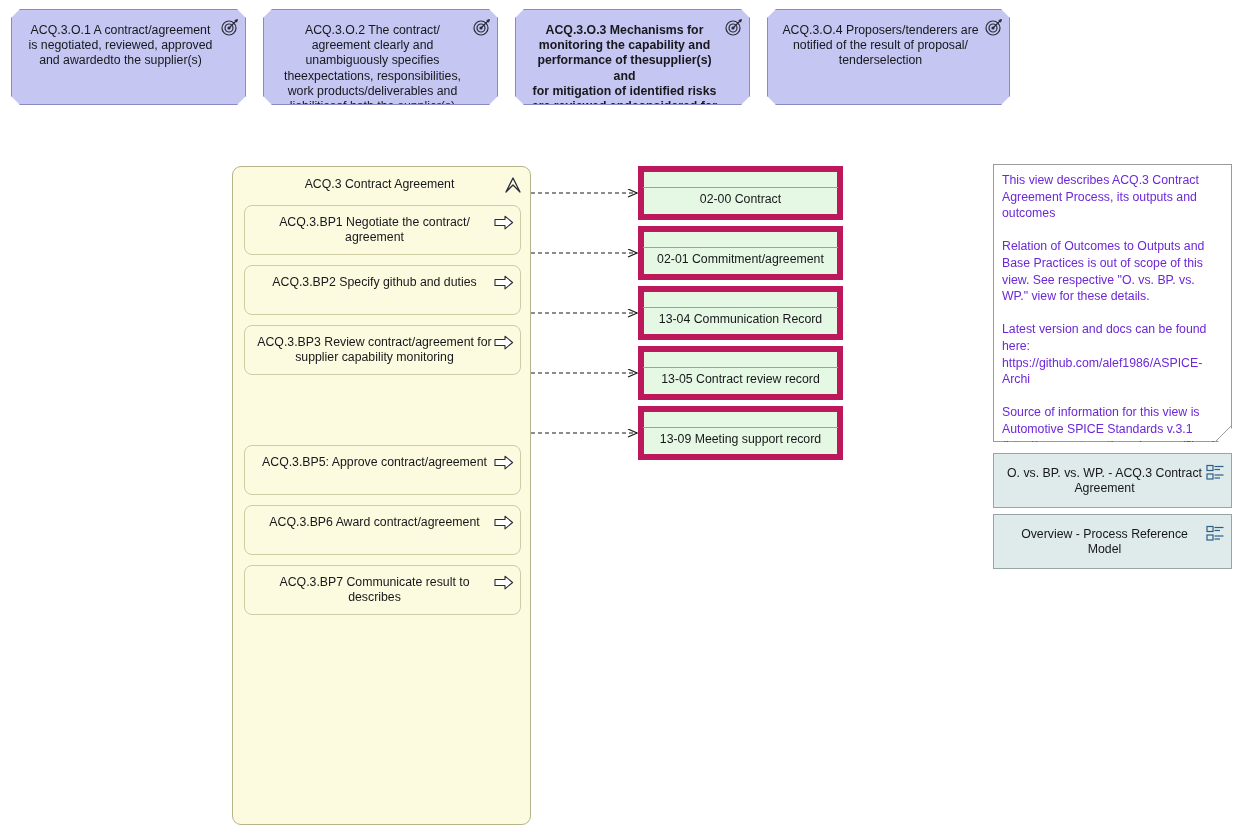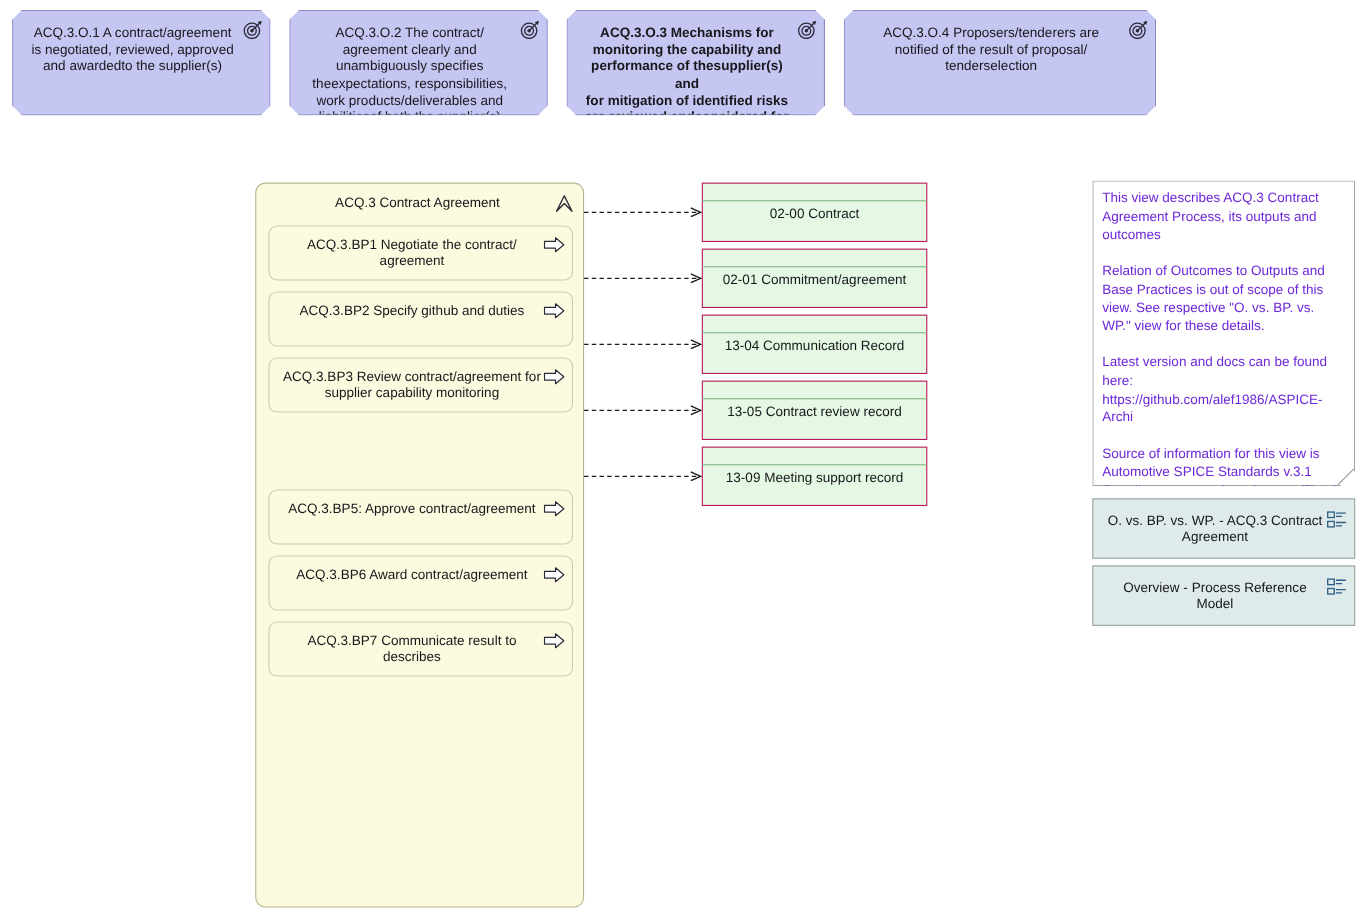--- a/index.html
+++ b/index.html
@@ -94,21 +94,21 @@
     top: 9px;
     right: 6px;
     width: 20px;
     height: 15px;
   }
 
   
   .wp {
     position: absolute;
     background: #e4f8e3;
-    border: 1px solid #be185d;
+    border: 6px solid #be185d;
     box-sizing: border-box;
   }
   .wp-bar {
     position: absolute;
     left: -1px;
     right: -1px;
     top: 15px;
     height: 0;
     border-top: 1px solid #84b285;
   }
@@ -215,21 +215,21 @@
 inclusion in the contract</span>
     <svg class="outcome-icon" viewBox="0 0 20 18">
       <circle cx="9" cy="10" r="7" fill="none" stroke="#2b2b3a" stroke-width="1.2"></circle>
       <circle cx="9" cy="10" r="4" fill="none" stroke="#2b2b3a" stroke-width="1.2"></circle>
       <circle cx="9" cy="10" r="1.6" fill="#2b2b3a"></circle>
       <path d="M9 10 L17.5 1.5" stroke="#2b2b3a" stroke-width="1.2" fill="none"></path>
       <path d="M17.8 1.2 L14.2 2.0 L17.0 4.8 Z" fill="#2b2b3a"></path>
     </svg>
   </div>
 
-  <div class="outcome" style="left:767px; top:9px; width:284px; height:96px;">
+  <div class="outcome" style="left:767px; top:9px; width:243px; height:96px;">
     <span class="el-label">ACQ.3.O.4 Proposers/tenderers are
 notified of the result of proposal/
 tenderselection</span>
     <svg class="outcome-icon" viewBox="0 0 20 18">
       <circle cx="9" cy="10" r="7" fill="none" stroke="#2b2b3a" stroke-width="1.2"></circle>
       <circle cx="9" cy="10" r="4" fill="none" stroke="#2b2b3a" stroke-width="1.2"></circle>
       <circle cx="9" cy="10" r="1.6" fill="#2b2b3a"></circle>
       <path d="M9 10 L17.5 1.5" stroke="#2b2b3a" stroke-width="1.2" fill="none"></path>
       <path d="M17.8 1.2 L14.2 2.0 L17.0 4.8 Z" fill="#2b2b3a"></path>
     </svg>

